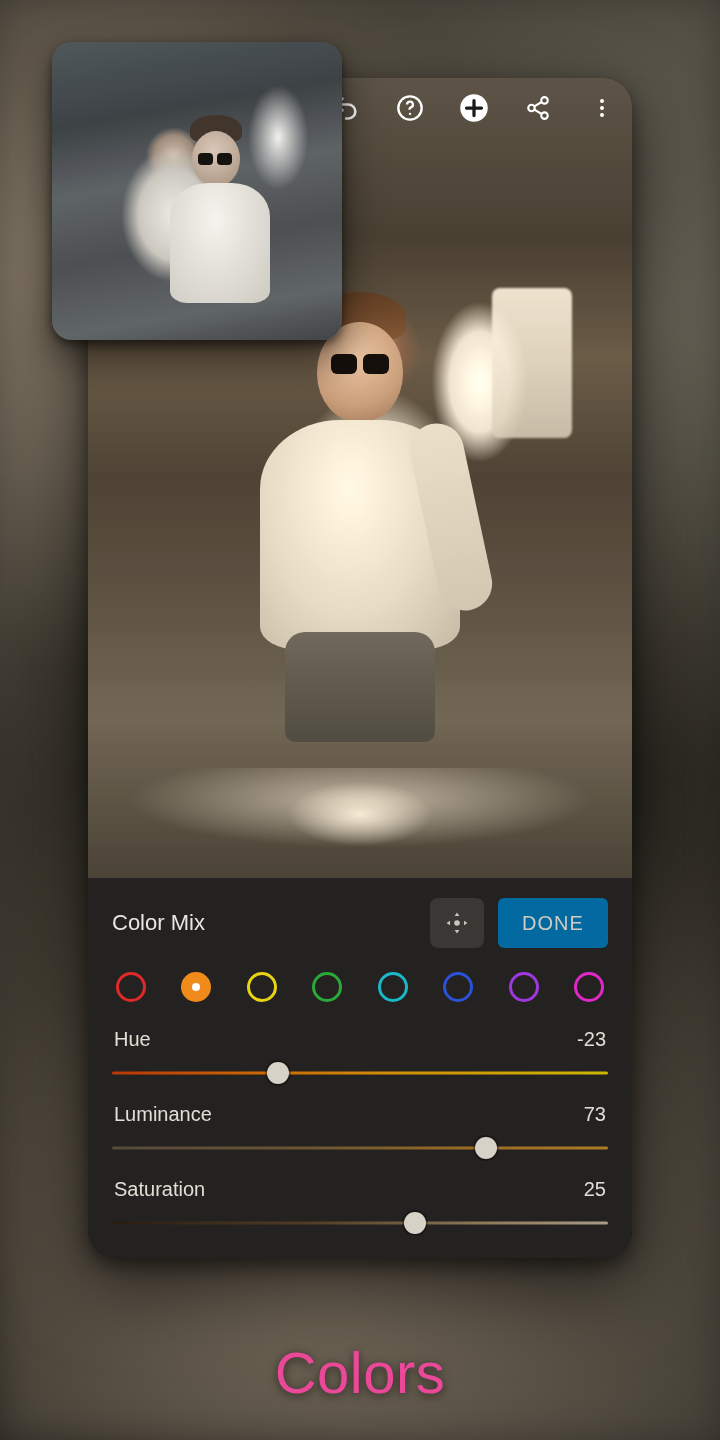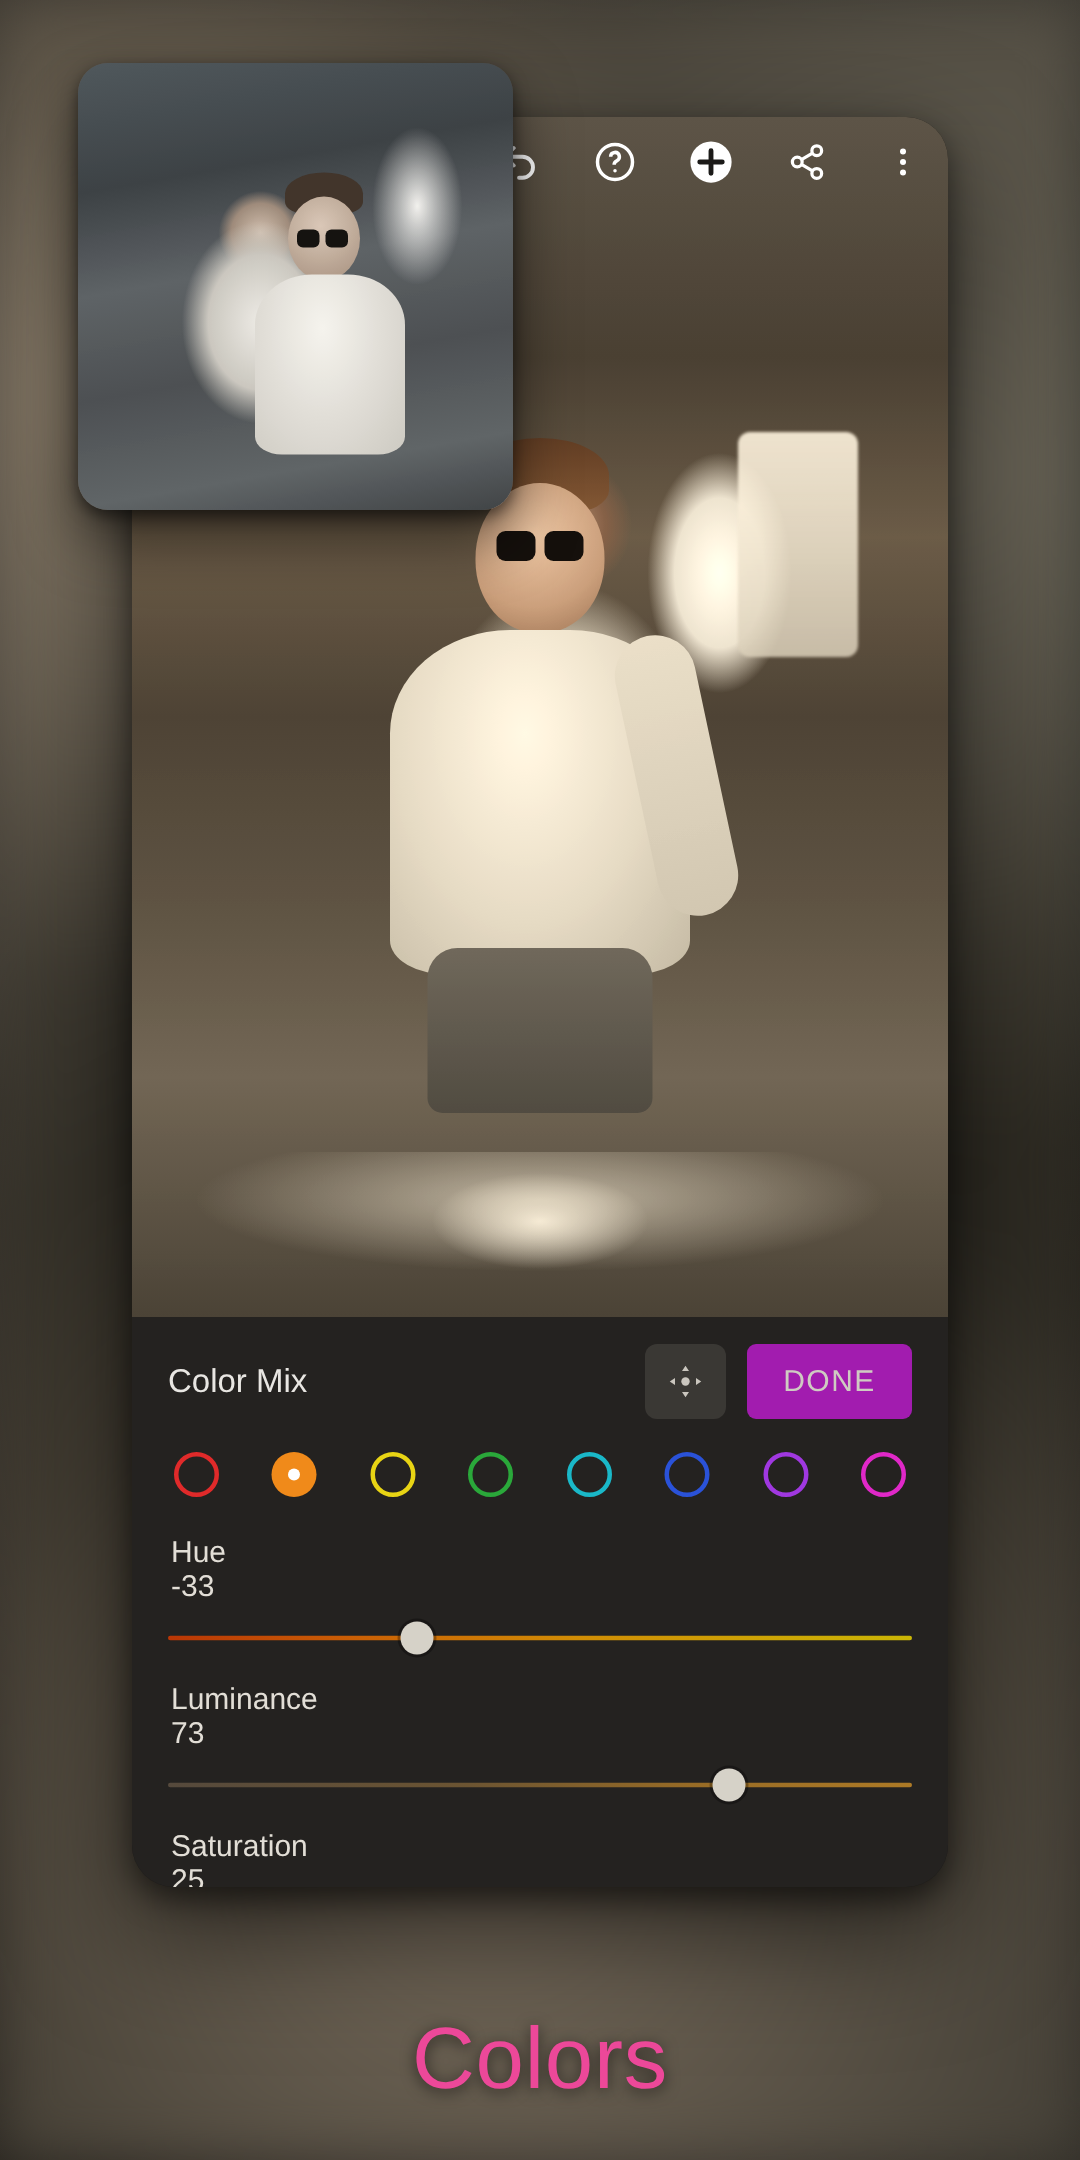--- a/index.html
+++ b/index.html
@@ -90,30 +90,30 @@
   }
   .panel-header { display:flex; align-items:center; gap:14px; height:54px; }
   .panel-title { flex:1; color:#e8e6e2; font-size:22px; font-weight:400; }
   .move-btn {
     width:54px; height:50px; border-radius:8px;
     background:#3a3834; display:flex; align-items:center; justify-content:center;
     color:#cac6be;
   }
   .done-btn {
     width:110px; height:50px; border-radius:6px;
-    background:#a21caf; color:#cfcbc2;
+    background:#0369a1; color:#cfcbc2;
     display:flex; align-items:center; justify-content:center;
     font-size:20px; letter-spacing:1px; font-weight:500;
   }
   .swatches { display:flex; justify-content:space-between; margin:22px 4px 26px; }
   .swatch { width:30px; height:30px; border-radius:50%; border:3px solid; background:transparent; }
   .swatch.sel { border-width:0; position:relative; }
   .swatch.sel::after{ content:""; position:absolute; inset:0; margin:auto; width:8px; height:8px; border-radius:50%; background:#fff;}
   .slider-group { margin-bottom: 18px; }
-  .slider-row { display:flex; justify-content:space-between; color:#e2ded6; font-size:20px; margin-bottom:10px; padding:0 2px;flex-direction:column;}
+  .slider-row { display:flex; justify-content:space-between; color:#e2ded6; font-size:20px; margin-bottom:10px; padding:0 2px;}
   .track { position:relative; height:24px; }
   .track .bar { position:absolute; left:0; right:0; top:50%; transform:translateY(-50%); height:3px; border-radius:2px; }
   .track .thumb { position:absolute; top:50%; transform:translate(-50%,-50%); width:22px; height:22px; border-radius:50%; background:#d6d2c8; box-shadow:0 0 0 2px rgba(0,0,0,.3);}
   .hue-bar { background: linear-gradient(90deg, #d43a00 0%, #e86a00 25%, #f0a000 55%, #e8d000 100%); opacity:.85;}
   .sat-bar { background: linear-gradient(90deg, #6a5a48 0%, #8a6a3a 40%, #c88a28 70%, #e8a028 100%); opacity:.7;}
   .lum-bar { background: linear-gradient(90deg, #2a1a0a 0%, #6a4a28 40%, #c8a878 75%, #f0dcc0 100%); opacity:.65;}
   .thumb-overlay {
     position:absolute; left:52px; top:42px; width:290px; height:298px;
     border-radius:20px; overflow:hidden;
     box-shadow: 0 18px 40px rgba(0,0,0,.55), 0 4px 10px rgba(0,0,0,.5);
@@ -218,21 +218,21 @@
       <div class="swatch" style="border-color:#2aa83a"></div>
       <div class="swatch" style="border-color:#1ab8c8"></div>
       <div class="swatch" style="border-color:#2a52d8"></div>
       <div class="swatch" style="border-color:#a038e0"></div>
       <div class="swatch" style="border-color:#e028c8"></div>
     </div>
 
     <div class="slider-group">
       <div class="slider-row">
         <span>Hue</span>
-        <span>-33</span>
+        <span>-23</span>
       </div>
       <div class="track">
         <div class="bar hue-bar"></div>
         <div class="thumb" style="left:33.5%"></div>
       </div>
     </div>
 
     <div class="slider-group">
       <div class="slider-row">
         <span>Luminance</span>

